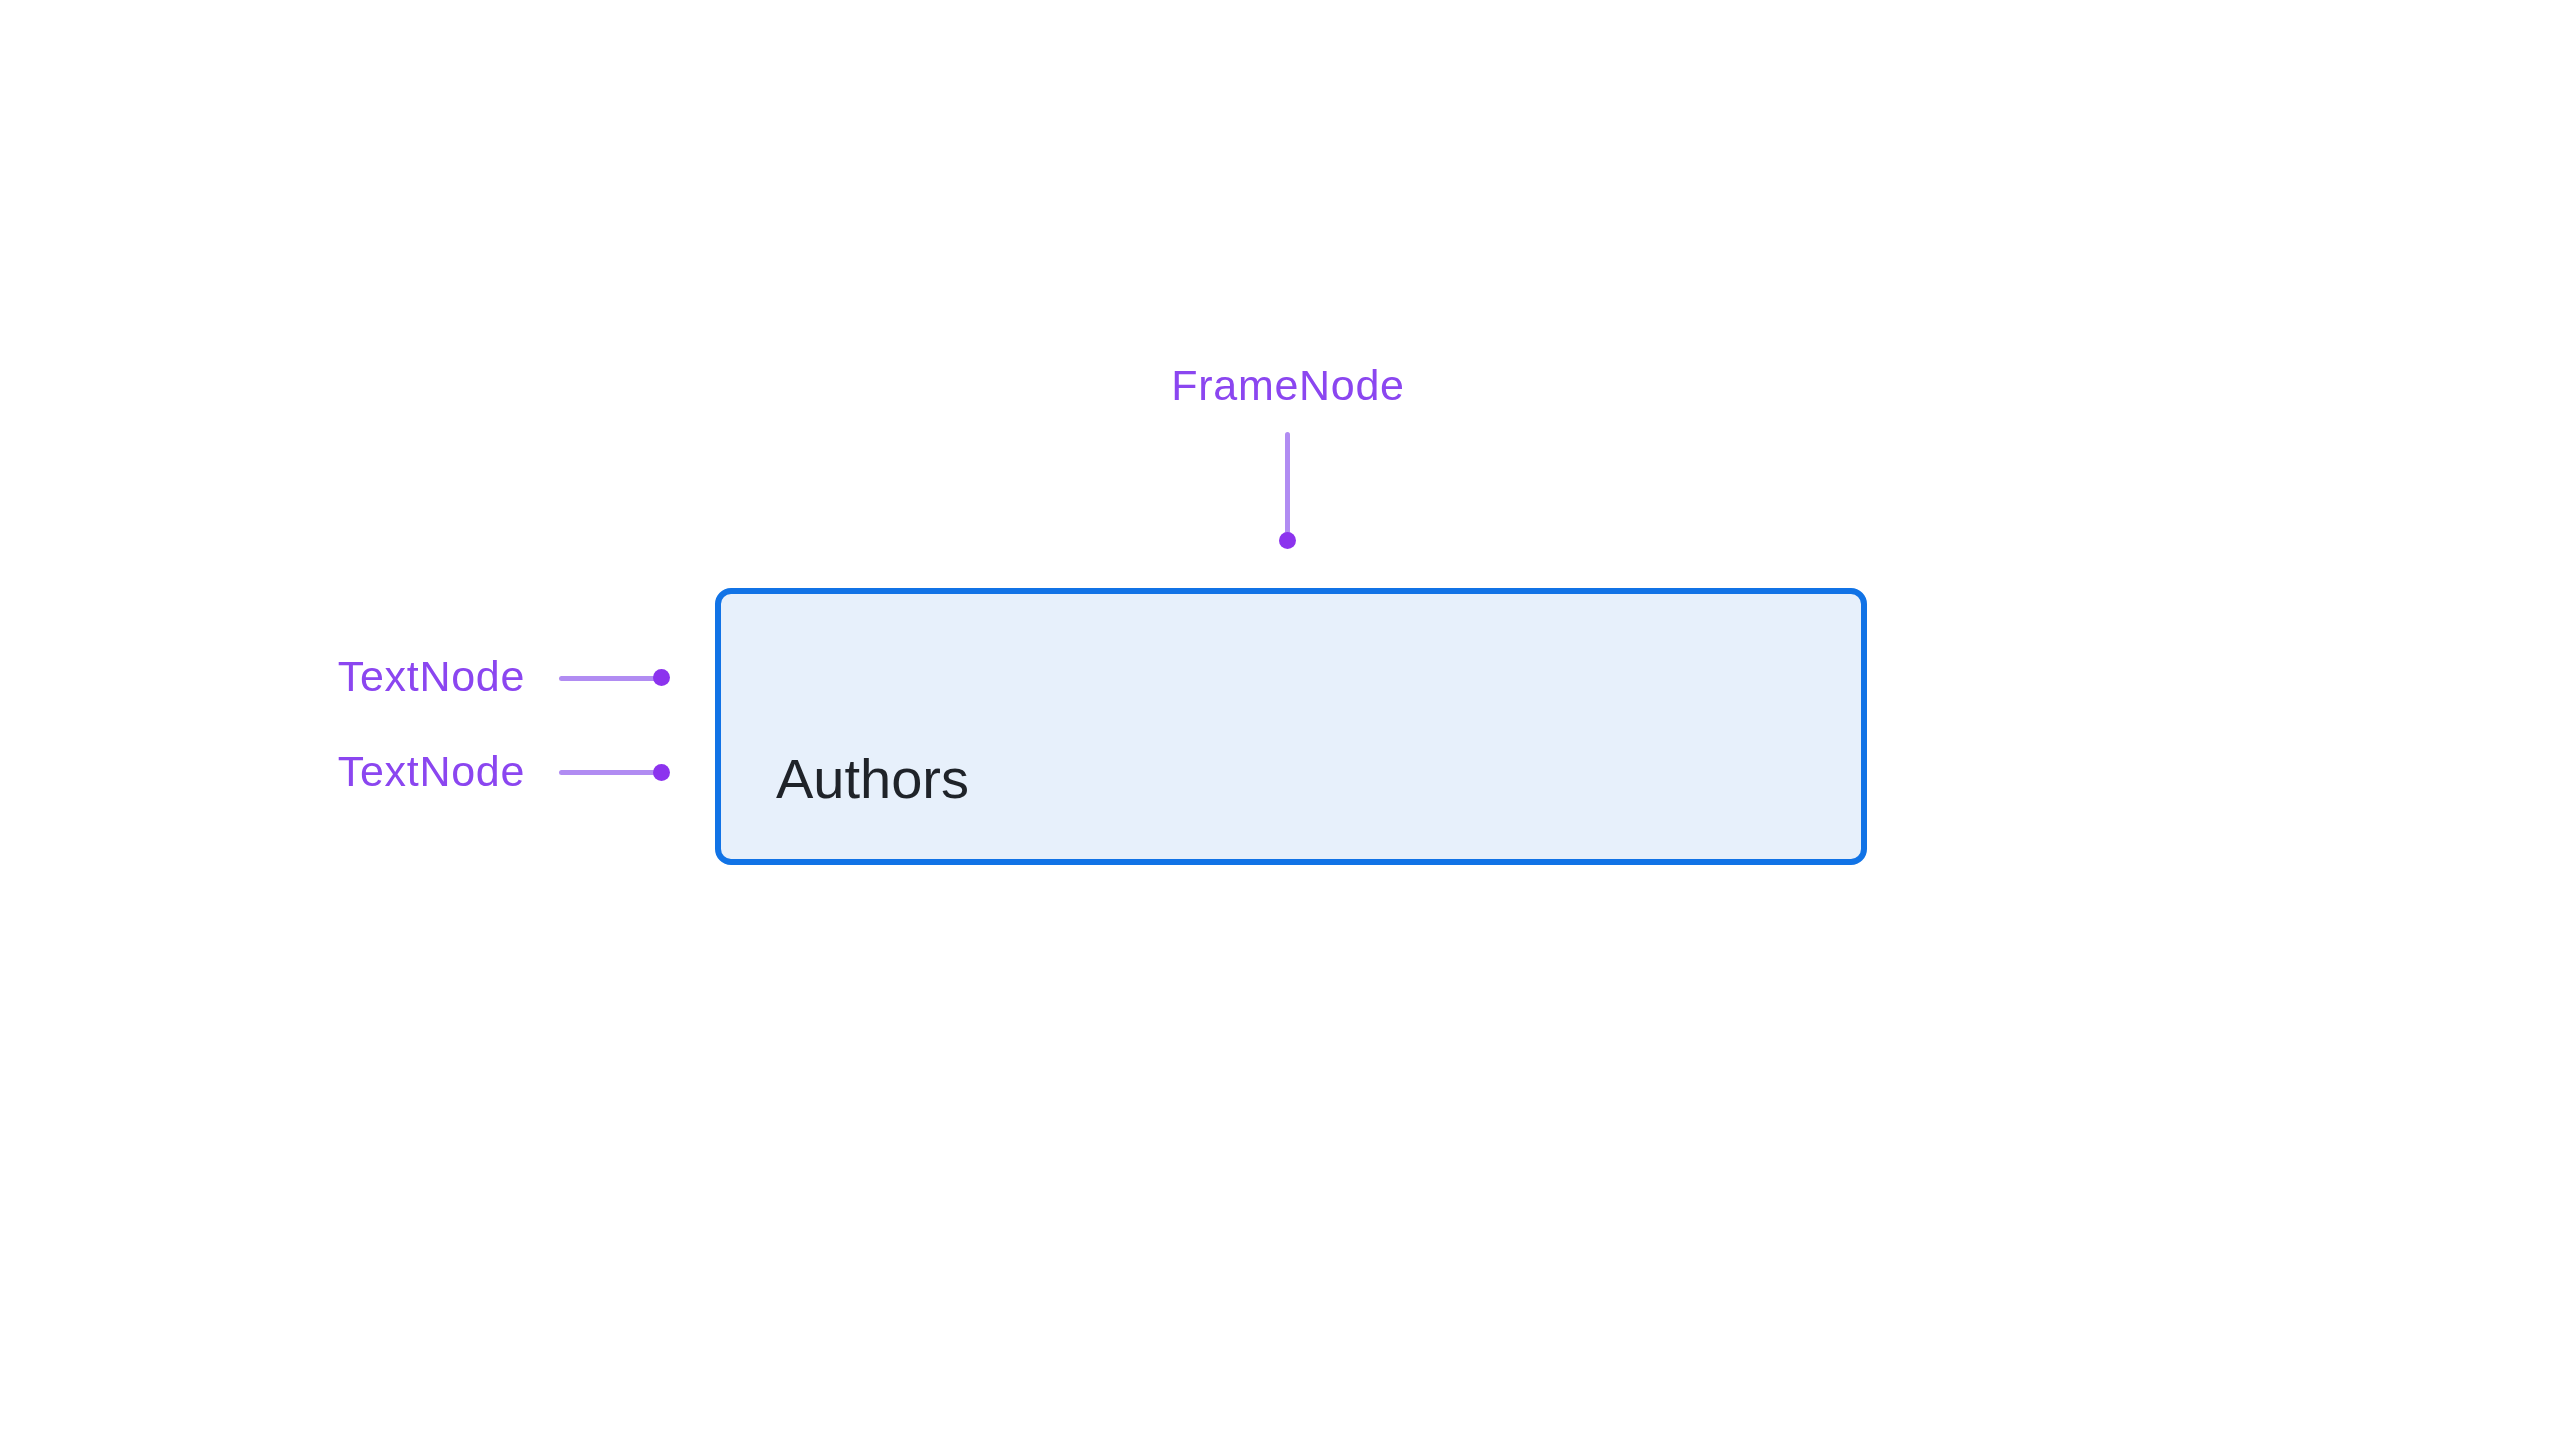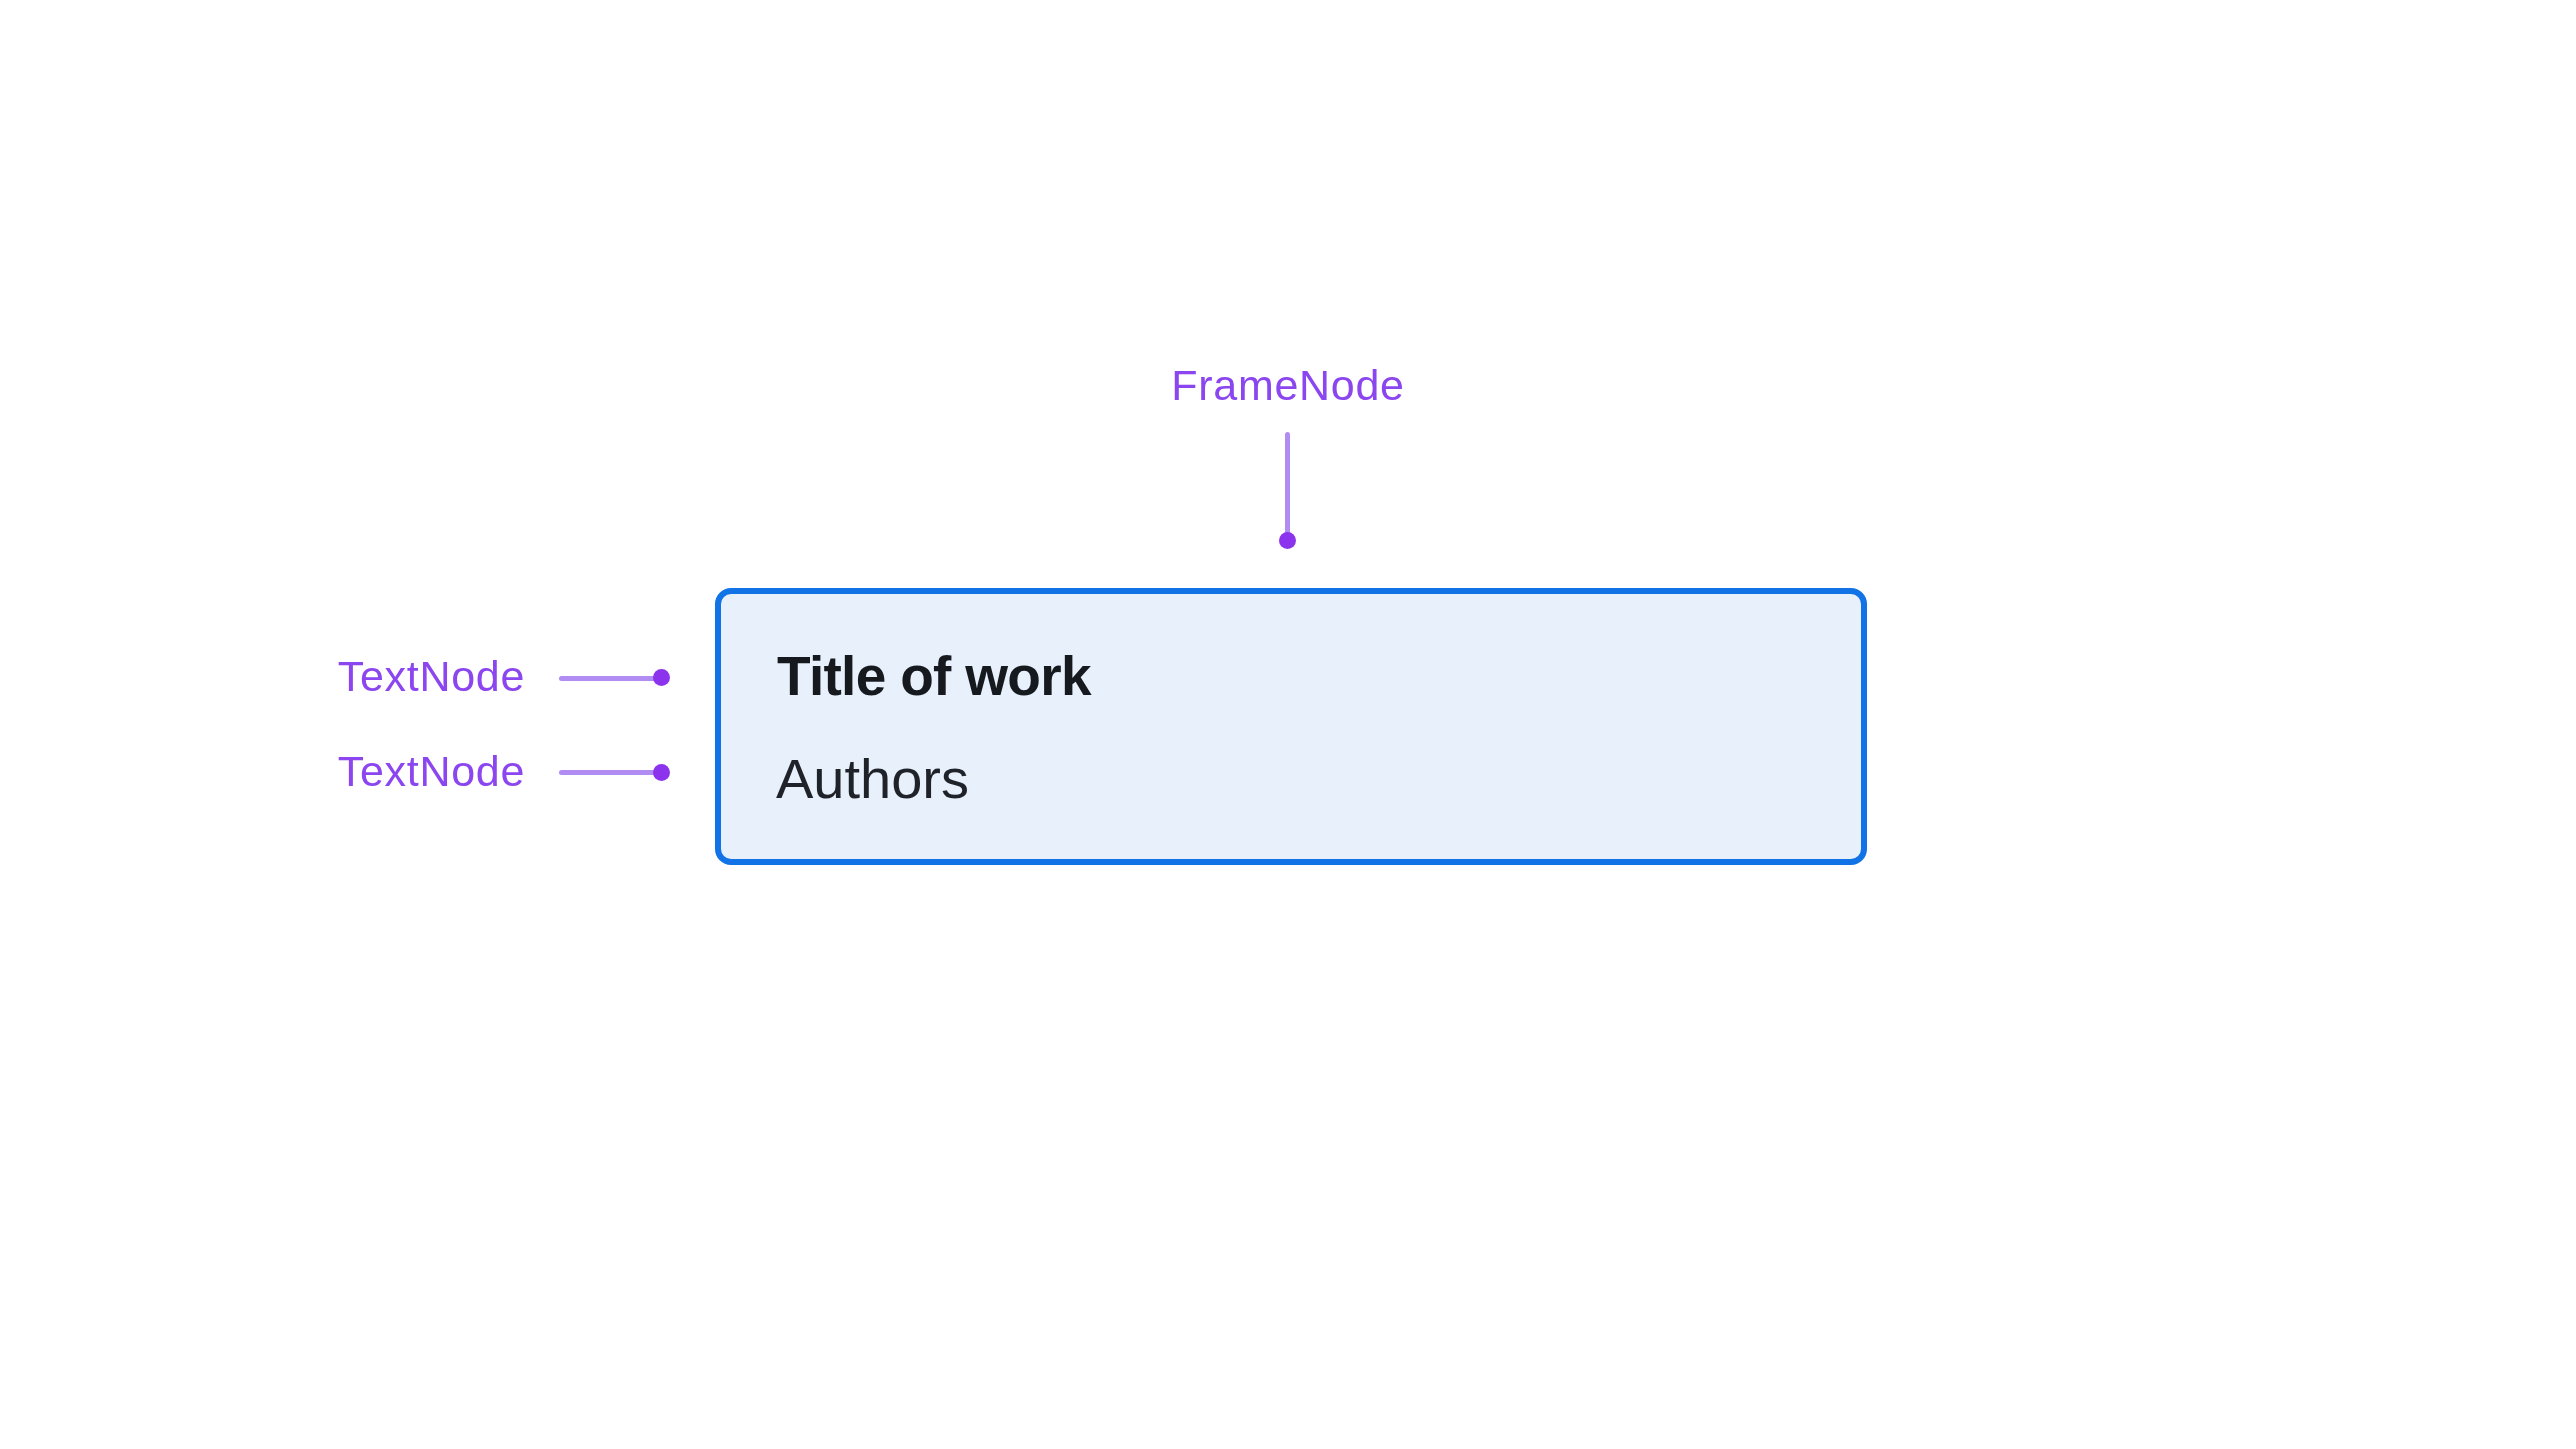--- a/index.html
+++ b/index.html
@@ -118,17 +118,16 @@
 
   <div class="annotation-label textnode-label-1">TextNode</div>
   <div class="leader-line-h row-1"></div>
   <div class="leader-dot text-dot-1"></div>
 
   <div class="annotation-label textnode-label-2">TextNode</div>
   <div class="leader-line-h row-2"></div>
   <div class="leader-dot text-dot-2"></div>
 
   <div class="card"></div>
-  <div class="card-title">Title of work</div>
   <div class="card-authors">Authors</div>
 
 </div>
 
 
 </body></html>

